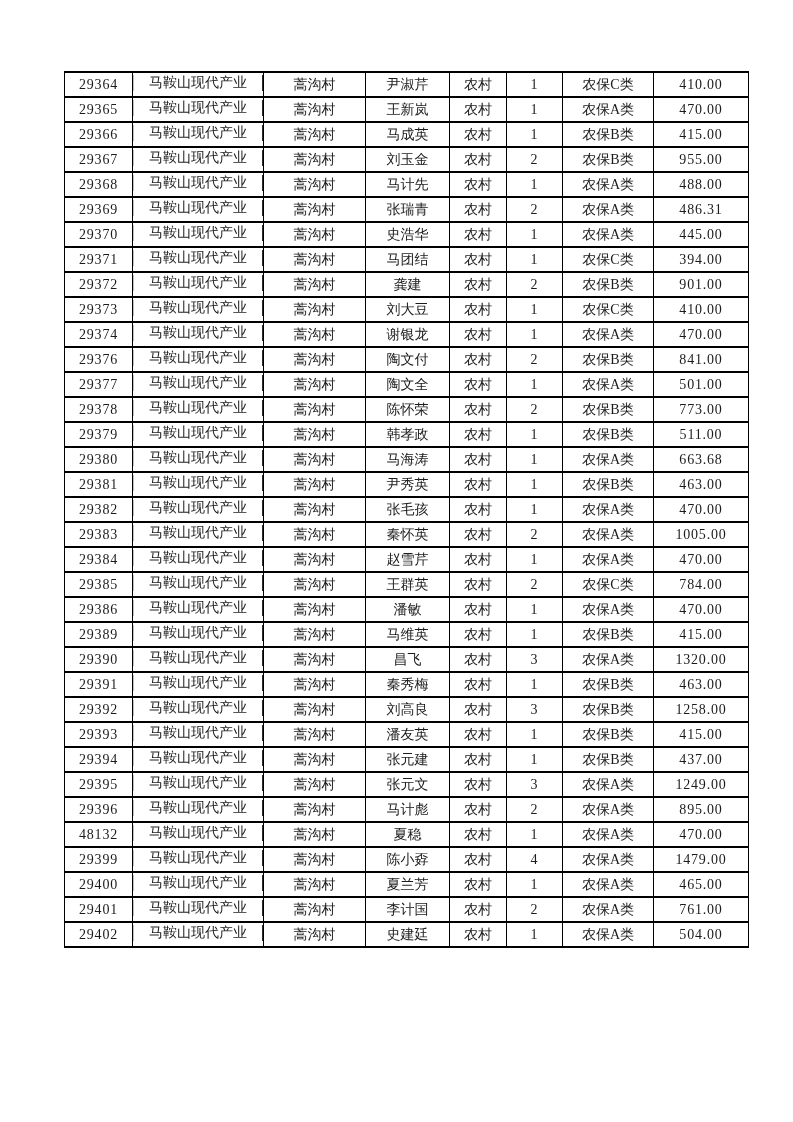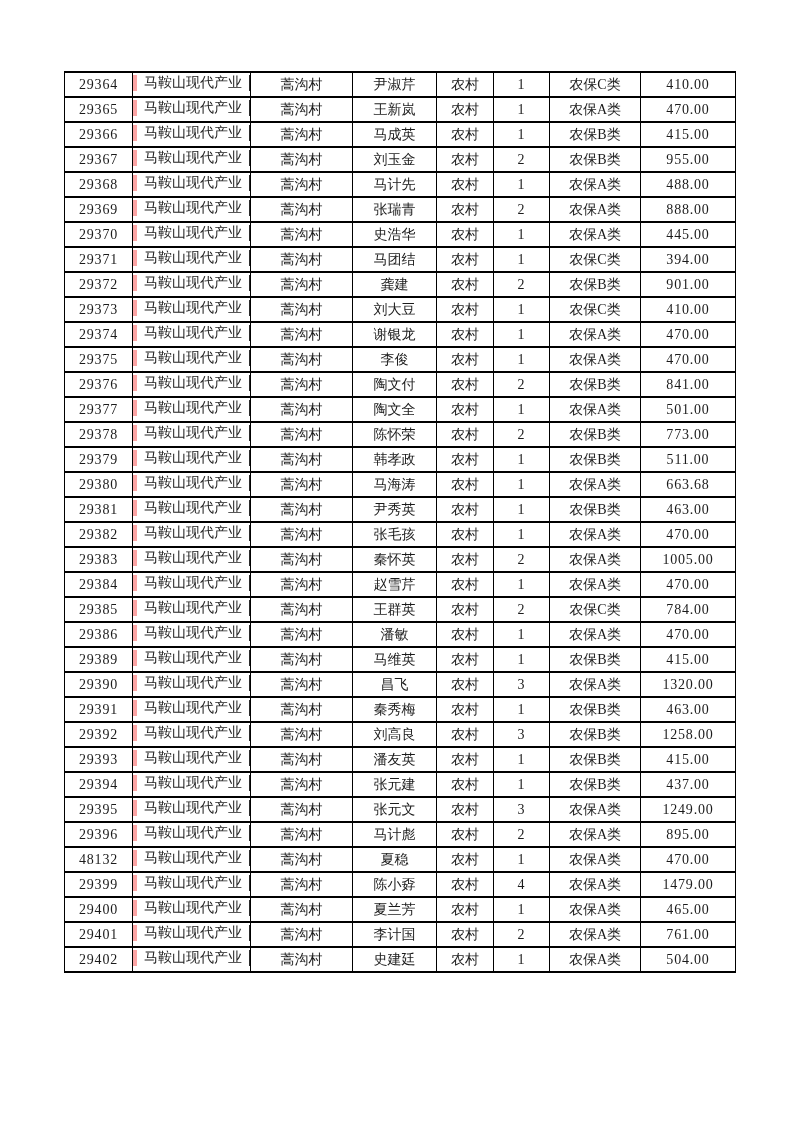--- a/index.html
+++ b/index.html
@@ -37,23 +37,23 @@
     white-space: nowrap;
     overflow: hidden;
   }
   .grid .num {
     letter-spacing: 0.8px;
   }
   
   .org-clip {
     display: inline-block;
     max-width: 98%;
-    border-left: 4px solid #fca5a5;
+    border-left: 1px solid #fca5a5;
     border-right: 1px solid #2a2a2a;
-    padding: 0 7px;
+    padding: 0 15px;
     line-height: 16px;
     white-space: nowrap;
     overflow: hidden;
   }
 </style>
 </head>
 <body>
 
 <div class="page">
   <table class="grid">
@@ -119,21 +119,21 @@
           <td class="num">488.00</td>
         </tr>
         <tr>
           <td class="num">29369</td>
           <td><span class="org-clip">马鞍山现代产业</span></td>
           <td>蒿沟村</td>
           <td>张瑞青</td>
           <td>农村</td>
           <td class="num">2</td>
           <td>农保A类</td>
-          <td class="num">888.00</td>
+          <td class="num">486.31</td>
         </tr>
         <tr>
           <td class="num">29370</td>
           <td><span class="org-clip">马鞍山现代产业</span></td>
           <td>蒿沟村</td>
           <td>史浩华</td>
           <td>农村</td>
           <td class="num">1</td>
           <td>农保A类</td>
           <td class="num">445.00</td>
@@ -166,30 +166,20 @@
           <td>农村</td>
           <td class="num">1</td>
           <td>农保C类</td>
           <td class="num">410.00</td>
         </tr>
         <tr>
           <td class="num">29374</td>
           <td><span class="org-clip">马鞍山现代产业</span></td>
           <td>蒿沟村</td>
           <td>谢银龙</td>
-          <td>农村</td>
-          <td class="num">1</td>
-          <td>农保A类</td>
-          <td class="num">470.00</td>
-        </tr>
-        <tr>
-          <td class="num">29375</td>
-          <td><span class="org-clip">马鞍山现代产业</span></td>
-          <td>蒿沟村</td>
-          <td>李俊</td>
           <td>农村</td>
           <td class="num">1</td>
           <td>农保A类</td>
           <td class="num">470.00</td>
         </tr>
         <tr>
           <td class="num">29376</td>
           <td><span class="org-clip">马鞍山现代产业</span></td>
           <td>蒿沟村</td>
           <td>陶文付</td>

